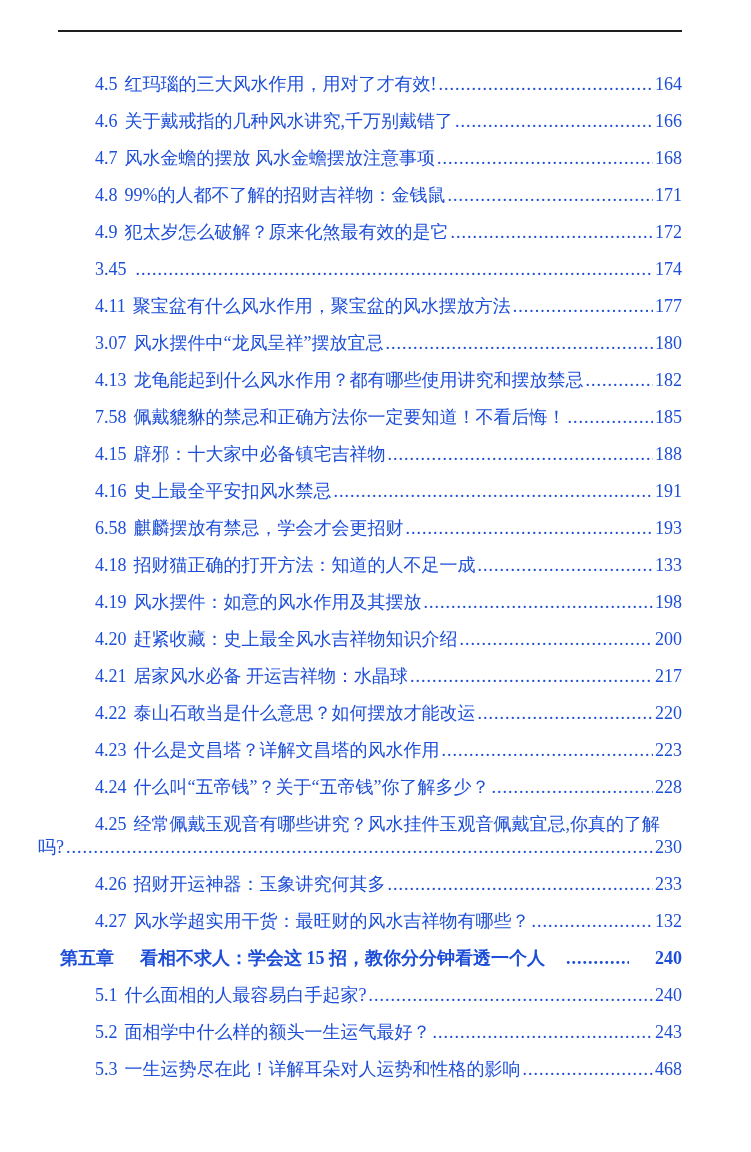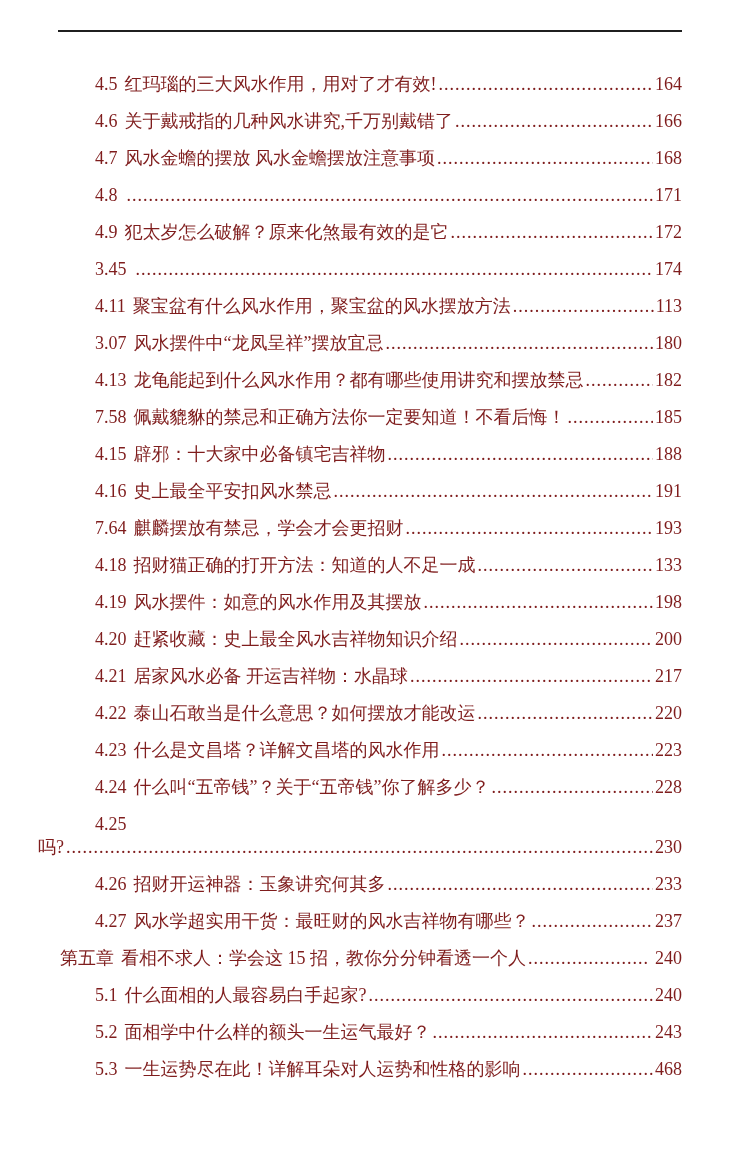--- a/index.html
+++ b/index.html
@@ -1,21 +1,21 @@
 <!DOCTYPE html>
 <html><head>
 <meta charset="utf-8">
 <style>
   html, body { margin: 0; padding: 0; background: #ffffff; }
   .doc {
     position: relative;
     width: 751px;
     height: 1152px;
     background: #ffffff;
-    color: #7f1d1d;
+    color: #1d4ed8;
     font-family: "Liberation Serif", "DejaVu Serif", serif;
     overflow: hidden;
   }
   .rule {
     position: absolute;
     left: 58px;
     top: 30px;
     width: 624px;
     height: 2px;
     background: #1f1f1f;
@@ -31,21 +31,22 @@
     align-items: flex-end;
     height: 37px;
     font-size: 18px;
     line-height: 20px;
     white-space: nowrap;
   }
   .row.entry  { padding-left: 57px; }
   .row.cont   { height: 23px; padding-left: 0; }
   .row.chapter {
     padding-left: 22px;
-    font-weight: normal;
+    font-weight: bold;
+    gap: 19px;
   }
   .num   { flex: 0 0 auto; margin-right: 7px; }
   .title { flex: 0 0 auto; }
   .leader {
     flex: 1 1 auto;
     min-width: 0;
     overflow: hidden;
     letter-spacing: 1px;
     padding: 0 2px;
   }
@@ -79,20 +80,21 @@
 
     <div class="row entry">
       <span class="num">4.7</span>
       <span class="title">风水金蟾的摆放 风水金蟾摆放注意事项</span>
       <span class="leader"></span>
       <span class="page">168</span>
     </div>
 
     <div class="row entry">
       <span class="num">4.8</span>
+      <span class="title">99%的人都不了解的招财吉祥物：金钱鼠</span>
       <span class="leader"></span>
       <span class="page">171</span>
     </div>
 
     <div class="row entry">
       <span class="num">4.9</span>
       <span class="title">犯太岁怎么破解？原来化煞最有效的是它</span>
       <span class="leader"></span>
       <span class="page">172</span>
     </div>
@@ -100,21 +102,21 @@
     <div class="row entry">
       <span class="num">3.45</span>
       <span class="leader"></span>
       <span class="page">174</span>
     </div>
 
     <div class="row entry">
       <span class="num">4.11</span>
       <span class="title">聚宝盆有什么风水作用，聚宝盆的风水摆放方法</span>
       <span class="leader"></span>
-      <span class="page">113</span>
+      <span class="page">177</span>
     </div>
 
     <div class="row entry">
       <span class="num">3.07</span>
       <span class="title">风水摆件中“龙凤呈祥”摆放宜忌</span>
       <span class="leader"></span>
       <span class="page">180</span>
     </div>
 
     <div class="row entry">
@@ -139,21 +141,21 @@
     </div>
 
     <div class="row entry">
       <span class="num">4.16</span>
       <span class="title">史上最全平安扣风水禁忌</span>
       <span class="leader"></span>
       <span class="page">191</span>
     </div>
 
     <div class="row entry">
-      <span class="num">7.64</span>
+      <span class="num">6.58</span>
       <span class="title">麒麟摆放有禁忌，学会才会更招财</span>
       <span class="leader"></span>
       <span class="page">193</span>
     </div>
 
     <div class="row entry">
       <span class="num">4.18</span>
       <span class="title">招财猫正确的打开方法：知道的人不足一成</span>
       <span class="leader"></span>
       <span class="page">133</span>
@@ -196,39 +198,40 @@
 
     <div class="row entry">
       <span class="num">4.24</span>
       <span class="title">什么叫“五帝钱”？关于“五帝钱”你了解多少？</span>
       <span class="leader"></span>
       <span class="page">228</span>
     </div>
 
     <div class="row entry">
       <span class="num">4.25</span>
+      <span class="title">经常佩戴玉观音有哪些讲究？风水挂件玉观音佩戴宜忌,你真的了解</span>
     </div>
     <div class="row cont">
       <span class="title">吗?</span>
       <span class="leader"></span>
       <span class="page">230</span>
     </div>
 
     <div class="row entry">
       <span class="num">4.26</span>
       <span class="title">招财开运神器：玉象讲究何其多</span>
       <span class="leader"></span>
       <span class="page">233</span>
     </div>
 
     <div class="row entry">
       <span class="num">4.27</span>
       <span class="title">风水学超实用干货：最旺财的风水吉祥物有哪些？</span>
       <span class="leader"></span>
-      <span class="page">237</span>
+      <span class="page">132</span>
     </div>
 
     <div class="row chapter">
       <span class="num">第五章</span>
       <span class="title">看相不求人：学会这 15 招，教你分分钟看透一个人</span>
       <span class="leader"></span>
       <span class="page">240</span>
     </div>
 
     <div class="row entry">

